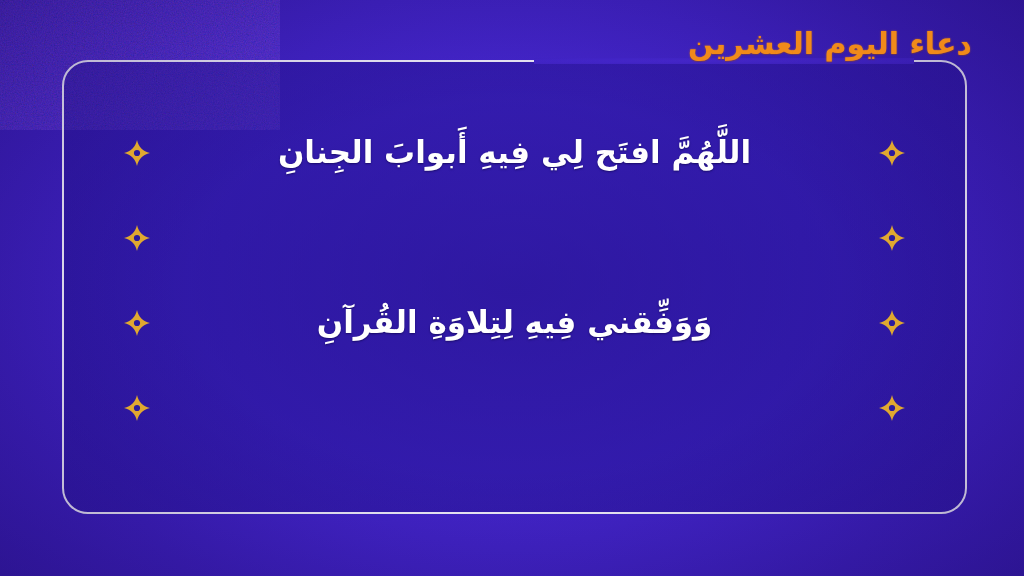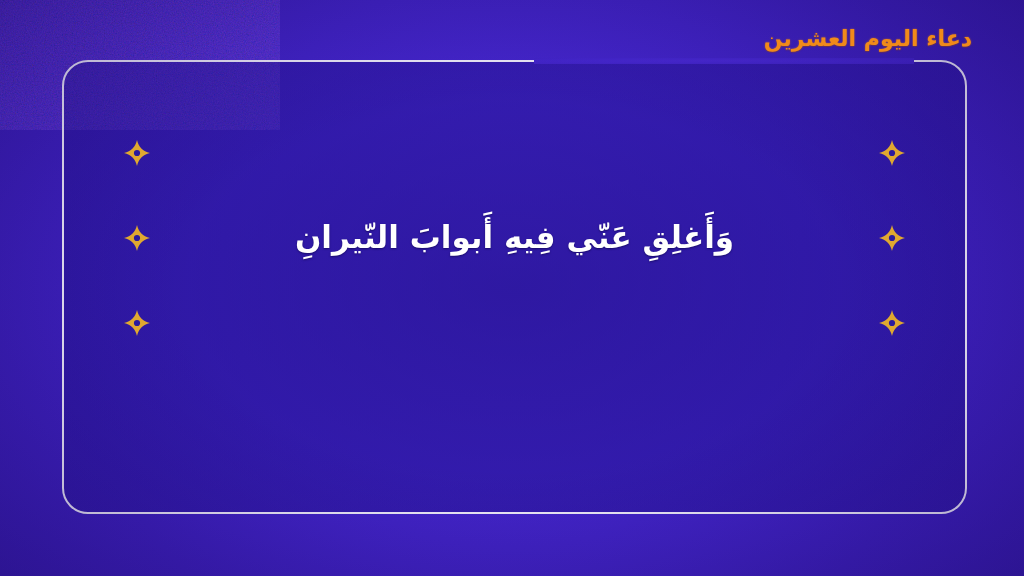--- a/index.html
+++ b/index.html
@@ -52,21 +52,21 @@
     width:380px;height:6px;
     background:
       radial-gradient(ellipse at 50% 45%, #4a2ad6 0%, #4527cf 60%, #4224c8 100%);
   }
 
   
   #title{
     position:absolute;
     right:52px;top:26px;
     color:#f08a1a;
-    font-size:22px;
+    font-size:30px;
     font-weight:bold;
     letter-spacing:0px;
     direction:rtl;
     text-align:right;
     white-space:nowrap;
     text-shadow:0 0 2px rgba(240,138,26,.65), 0 1px 1px rgba(90,30,0,.35);
     z-index:6;
   }
 
   
@@ -133,44 +133,59 @@
 
   <div id="lines">
 
     <div class="line">
       <span class="bullet">
         <svg viewBox="0 0 26 26" xmlns="http://www.w3.org/2000/svg">
           <path d="M13 0 C14.6 7.2 18.8 11.4 26 13 C18.8 14.6 14.6 18.8 13 26 C11.4 18.8 7.2 14.6 0 13 C7.2 11.4 11.4 7.2 13 0 Z" fill="#e0a830"></path>
           <circle cx="13" cy="13" r="3.1" fill="#2a1a9e"></circle>
         </svg>
       </span>
-      <span class="bullet">
-        <svg viewBox="0 0 26 26" xmlns="http://www.w3.org/2000/svg">
-          <path d="M13 0 C14.6 7.2 18.8 11.4 26 13 C18.8 14.6 14.6 18.8 13 26 C11.4 18.8 7.2 14.6 0 13 C7.2 11.4 11.4 7.2 13 0 Z" fill="#e0a830"></path>
-          <circle cx="13" cy="13" r="3.1" fill="#2a1a9e"></circle>
-        </svg>
-      </span>
-    </div>
-
-    <div class="line">
-      <span class="bullet">
-        <svg viewBox="0 0 26 26" xmlns="http://www.w3.org/2000/svg">
-          <path d="M13 0 C14.6 7.2 18.8 11.4 26 13 C18.8 14.6 14.6 18.8 13 26 C11.4 18.8 7.2 14.6 0 13 C7.2 11.4 11.4 7.2 13 0 Z" fill="#e0a830"></path>
-          <circle cx="13" cy="13" r="3.1" fill="#2a1a9e"></circle>
-        </svg>
-      </span>
-      <span class="line-text">وَأَغلِقِ عَنّي فِيهِ أَبوابَ النّيرانِ</span>
-      <span class="bullet">
-        <svg viewBox="0 0 26 26" xmlns="http://www.w3.org/2000/svg">
-          <path d="M13 0 C14.6 7.2 18.8 11.4 26 13 C18.8 14.6 14.6 18.8 13 26 C11.4 18.8 7.2 14.6 0 13 C7.2 11.4 11.4 7.2 13 0 Z" fill="#e0a830"></path>
-          <circle cx="13" cy="13" r="3.1" fill="#2a1a9e"></circle>
-        </svg>
-      </span>
-    </div>
-
+      <span class="line-text">اللَّهُمَّ افتَح لِي فِيهِ أَبوابَ الجِنانِ</span>
+      <span class="bullet">
+        <svg viewBox="0 0 26 26" xmlns="http://www.w3.org/2000/svg">
+          <path d="M13 0 C14.6 7.2 18.8 11.4 26 13 C18.8 14.6 14.6 18.8 13 26 C11.4 18.8 7.2 14.6 0 13 C7.2 11.4 11.4 7.2 13 0 Z" fill="#e0a830"></path>
+          <circle cx="13" cy="13" r="3.1" fill="#2a1a9e"></circle>
+        </svg>
+      </span>
+    </div>
+
+    <div class="line">
+      <span class="bullet">
+        <svg viewBox="0 0 26 26" xmlns="http://www.w3.org/2000/svg">
+          <path d="M13 0 C14.6 7.2 18.8 11.4 26 13 C18.8 14.6 14.6 18.8 13 26 C11.4 18.8 7.2 14.6 0 13 C7.2 11.4 11.4 7.2 13 0 Z" fill="#e0a830"></path>
+          <circle cx="13" cy="13" r="3.1" fill="#2a1a9e"></circle>
+        </svg>
+      </span>
+      <span class="bullet">
+        <svg viewBox="0 0 26 26" xmlns="http://www.w3.org/2000/svg">
+          <path d="M13 0 C14.6 7.2 18.8 11.4 26 13 C18.8 14.6 14.6 18.8 13 26 C11.4 18.8 7.2 14.6 0 13 C7.2 11.4 11.4 7.2 13 0 Z" fill="#e0a830"></path>
+          <circle cx="13" cy="13" r="3.1" fill="#2a1a9e"></circle>
+        </svg>
+      </span>
+    </div>
+
+    <div class="line">
+      <span class="bullet">
+        <svg viewBox="0 0 26 26" xmlns="http://www.w3.org/2000/svg">
+          <path d="M13 0 C14.6 7.2 18.8 11.4 26 13 C18.8 14.6 14.6 18.8 13 26 C11.4 18.8 7.2 14.6 0 13 C7.2 11.4 11.4 7.2 13 0 Z" fill="#e0a830"></path>
+          <circle cx="13" cy="13" r="3.1" fill="#2a1a9e"></circle>
+        </svg>
+      </span>
+      <span class="line-text">وَوَفِّقني فِيهِ لِتِلاوَةِ القُرآنِ</span>
+      <span class="bullet">
+        <svg viewBox="0 0 26 26" xmlns="http://www.w3.org/2000/svg">
+          <path d="M13 0 C14.6 7.2 18.8 11.4 26 13 C18.8 14.6 14.6 18.8 13 26 C11.4 18.8 7.2 14.6 0 13 C7.2 11.4 11.4 7.2 13 0 Z" fill="#e0a830"></path>
+          <circle cx="13" cy="13" r="3.1" fill="#2a1a9e"></circle>
+        </svg>
+      </span>
+    </div>
 
     <div class="line">
       <span class="bullet">
         <svg viewBox="0 0 26 26" xmlns="http://www.w3.org/2000/svg">
           <path d="M13 0 C14.6 7.2 18.8 11.4 26 13 C18.8 14.6 14.6 18.8 13 26 C11.4 18.8 7.2 14.6 0 13 C7.2 11.4 11.4 7.2 13 0 Z" fill="#e0a830"></path>
           <circle cx="13" cy="13" r="3.1" fill="#2a1a9e"></circle>
         </svg>
       </span>
       <span class="bullet">
         <svg viewBox="0 0 26 26" xmlns="http://www.w3.org/2000/svg">

